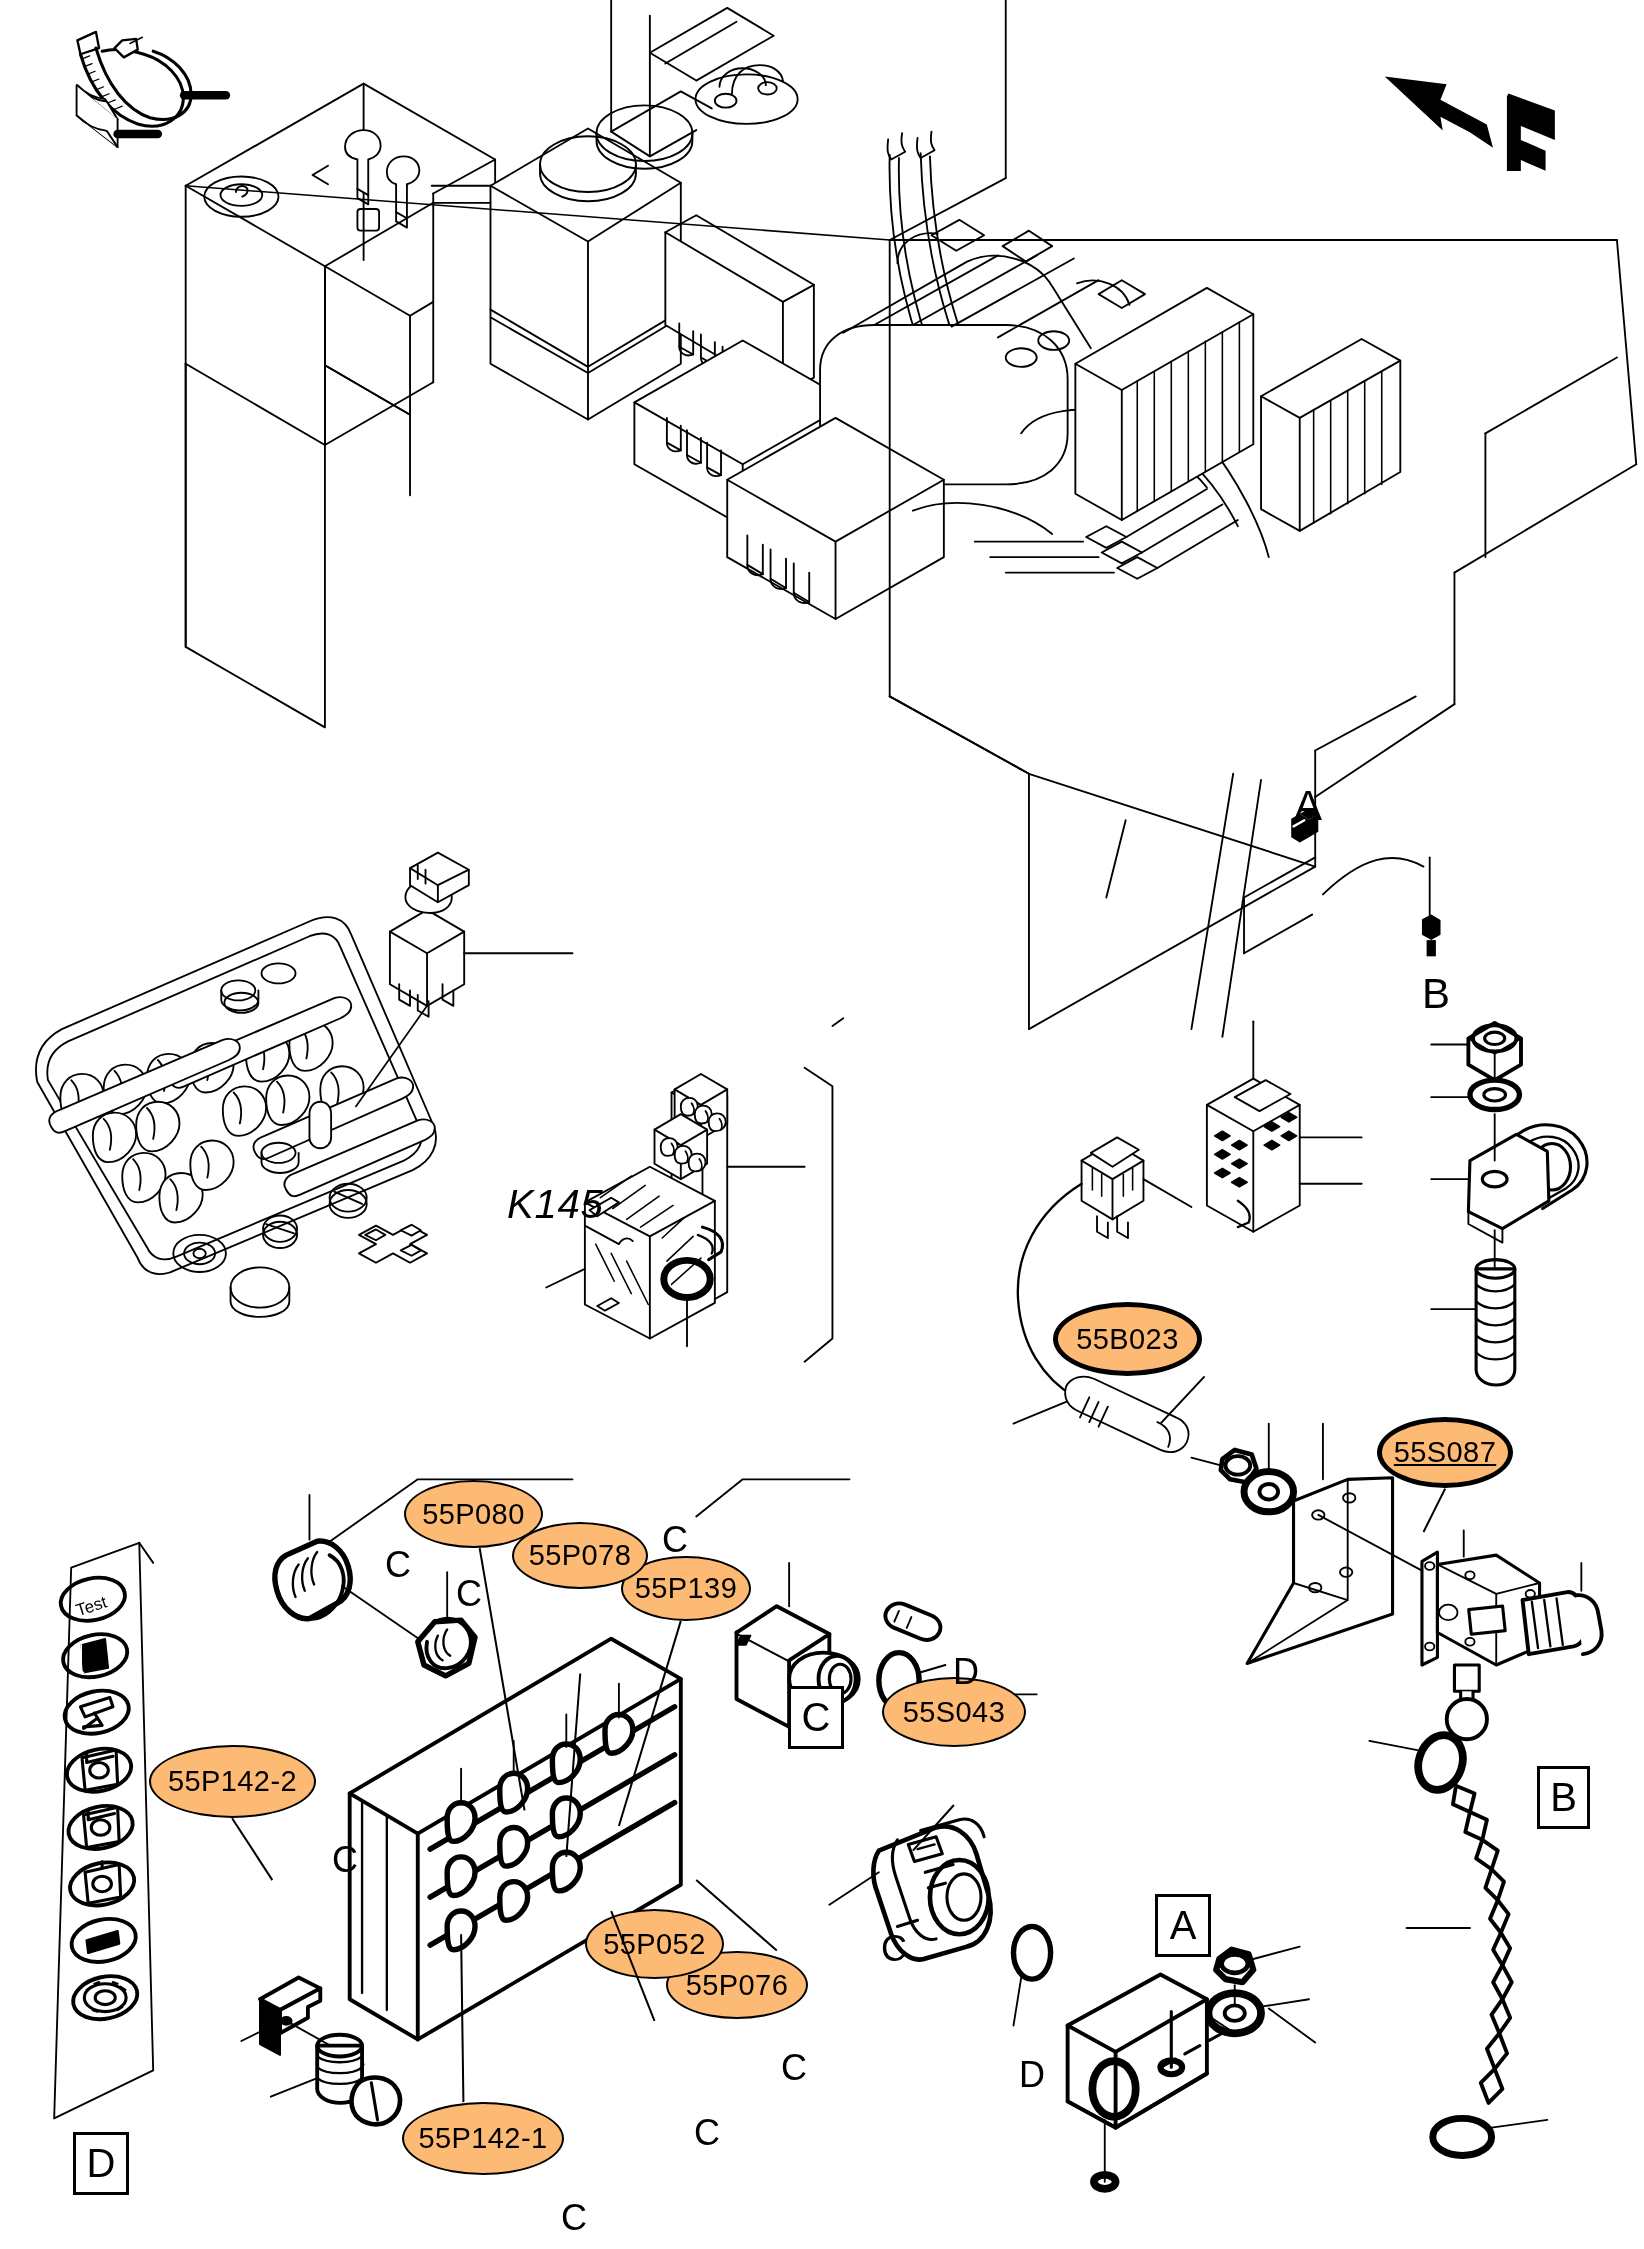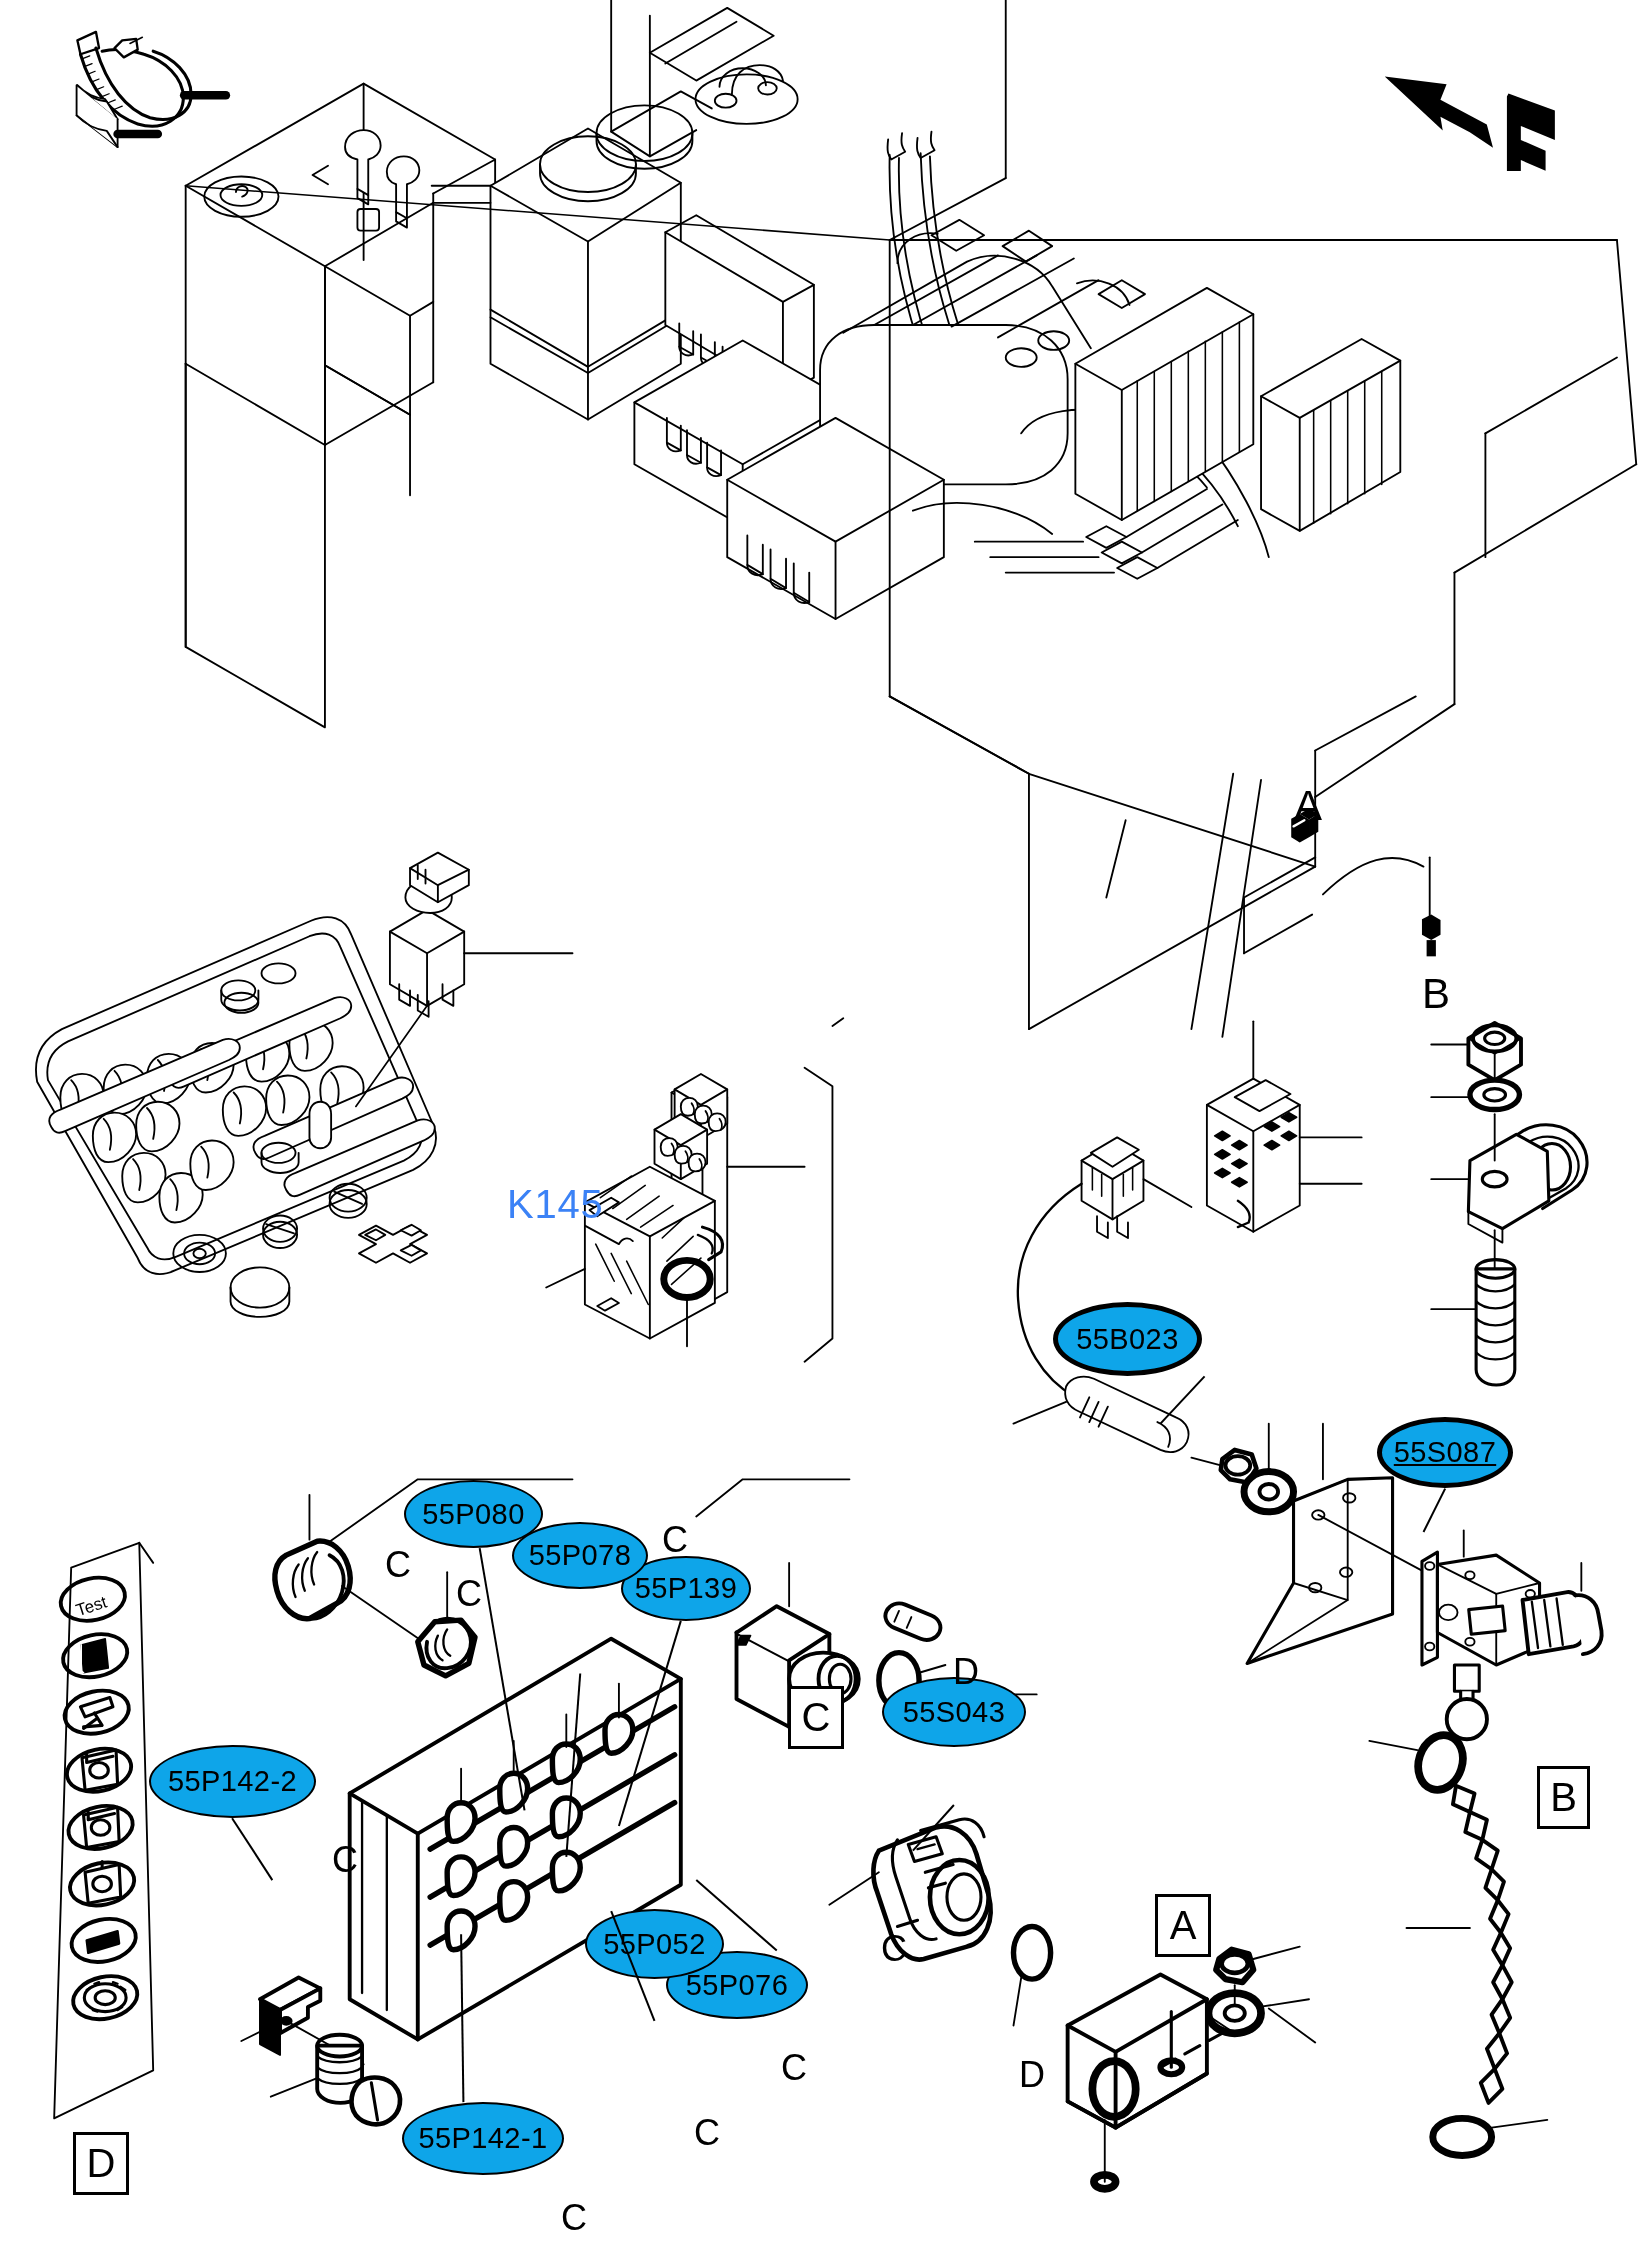--- a/index.html
+++ b/index.html
@@ -7,37 +7,37 @@
   body{font-family:"Liberation Sans", sans-serif;}
   #sheet{position:relative;width:1644px;height:2250px;background:#fff;overflow:hidden;}
   #sheet svg{position:absolute;left:0;top:0;width:1644px;height:2250px;}
   .lbl{position:absolute;font-family:"Liberation Sans", sans-serif;color:#000;white-space:nowrap;}
 
   
   .bubble{
     position:absolute;
     display:flex;align-items:center;justify-content:center;
     border:2.3px solid #000;border-radius:50%;
-    background:#0ea5e9;color:#000;
+    background:#fdba74;color:#000;
     font-size:29px;letter-spacing:0.4px;
     box-sizing:border-box;
   }
   .bubble.bold{border-width:5.4px;}
 
   
   .boxletter{
     position:absolute;
     display:flex;align-items:center;justify-content:center;
     border:3.1px solid #000;background:#fff;color:#000;
     font-size:40px;box-sizing:border-box;
   }
   
   .plainletter{position:absolute;font-size:42px;color:#000;line-height:1;}
   .cmark{position:absolute;font-size:36px;color:#000;line-height:1;}
-  .kcode{position:absolute;font-size:40px;color:#3b82f6;line-height:1;letter-spacing:0.8px;}
+  .kcode{position:absolute;font-size:40px;color:#000000;line-height:1;letter-spacing:0.8px;font-style:italic;}
   .testtxt{position:absolute;font-size:17px;color:#000;line-height:1;
            transform:rotate(-18deg);transform-origin:0 0;}
 </style>
 </head>
 <body>
 
 <div id="sheet">
 
 <svg viewBox="0 0 2125 2908" xmlns="http://www.w3.org/2000/svg">
   <g fill="none" stroke="#000" stroke-width="2.4" stroke-linecap="round" stroke-linejoin="round">

